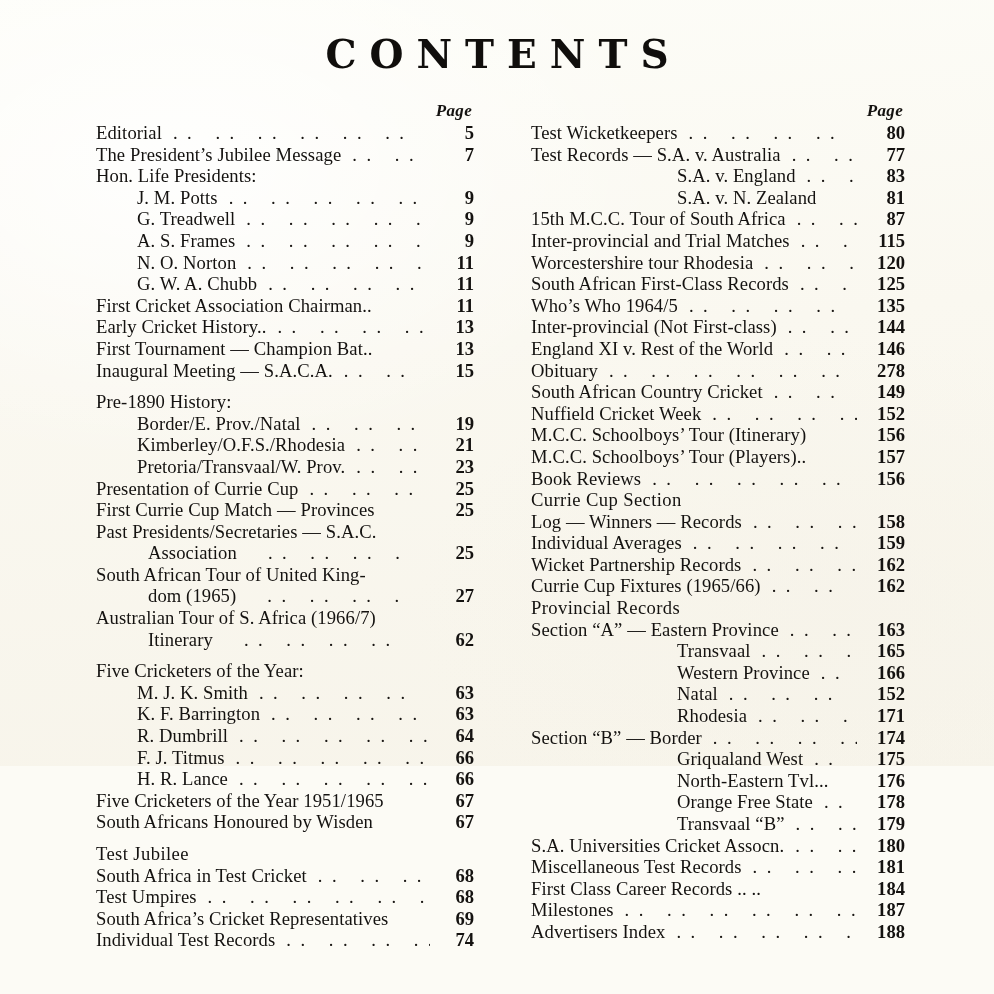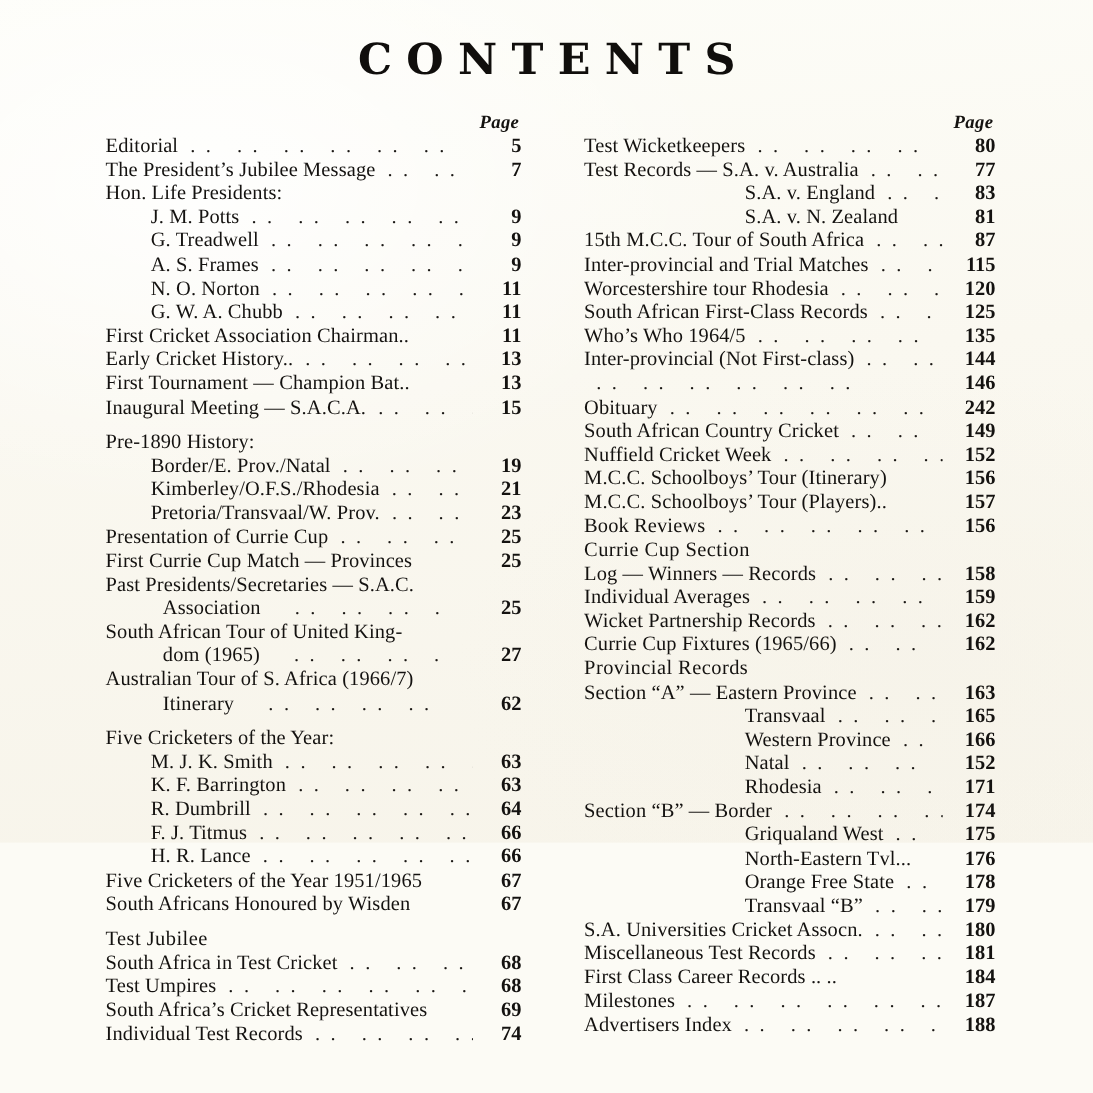--- a/index.html
+++ b/index.html
@@ -372,27 +372,28 @@
             <span class="label">Who’s Who 1964/5</span>
             <span class="leader">.. .. .. .. .. ..</span>
             <span class="pagenum">135</span>
           </div>
           <div class="row">
             <span class="label">Inter-provincial (Not First-class)</span>
             <span class="leader">.. .. .. .. .. ..</span>
             <span class="pagenum">144</span>
           </div>
           <div class="row">
+            <span class="label">England XI v. Rest of the World</span>
             <span class="leader">.. .. .. .. .. ..</span>
             <span class="pagenum">146</span>
           </div>
           <div class="row">
             <span class="label">Obituary</span>
             <span class="leader">.. .. .. .. .. ..</span>
-            <span class="pagenum">242</span>
+            <span class="pagenum">278</span>
           </div>
           <div class="row">
             <span class="label">South African Country Cricket</span>
             <span class="leader">.. .. .. .. .. ..</span>
             <span class="pagenum">149</span>
           </div>
           <div class="row">
             <span class="label">Nuffield Cricket Week</span>
             <span class="leader">.. .. .. .. .. ..</span>
             <span class="pagenum">152</span>

